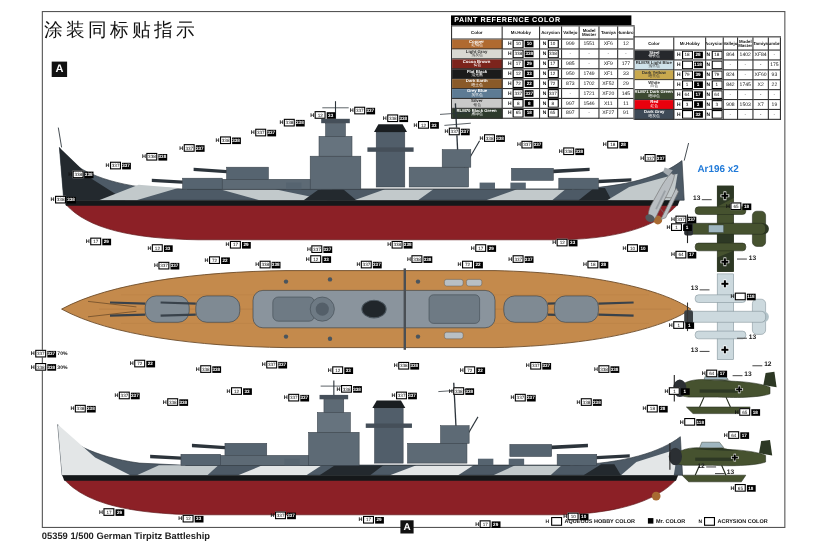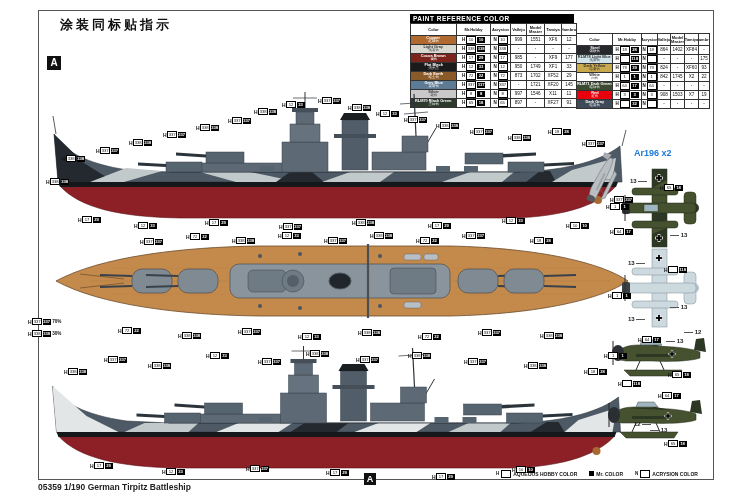--- a/index.html
+++ b/index.html
@@ -1,21 +1,21 @@
 <!DOCTYPE html>
 <html><head>
 <meta charset="utf-8">
 <style>
   html,body{margin:0;padding:0;background:#fff;}
   #page{position:relative;width:750px;height:500px;background:#fff;overflow:hidden;
         font-family:"Liberation Sans",sans-serif;color:#111;}
   
   #frame{position:absolute;left:38px;top:10px;width:674px;height:468px;border:1px solid #555;}
   
-  #title-cn{position:absolute;left:60px;top:16px;font-size:13px;font-weight:bold;letter-spacing:3px;}
+  #title-cn{position:absolute;left:40px;top:16px;font-size:17px;font-weight:normal;letter-spacing:3px;}
   #title-en{position:absolute;left:48px;top:33px;font-size:12px;font-weight:bold;}
   .a-badge{position:absolute;background:#111;color:#fff;font-weight:bold;text-align:center;}
   #badge-top{left:47px;top:56px;width:14px;height:14px;font-size:10px;line-height:14px;}
   #badge-bottom{left:364px;top:473px;width:12px;height:12px;font-size:9px;line-height:12px;}
   #caption{position:absolute;left:38px;top:482px;font-size:8.5px;font-weight:bold;color:#222;}
   
   #ptable-bar{position:absolute;left:410px;top:14px;width:164px;height:9px;background:#000;color:#fff;
               font-size:6.5px;font-weight:bold;line-height:9px;padding-left:3px;box-sizing:border-box;letter-spacing:.5px;}
   .ptable{position:absolute;border-left:.5px solid #333;border-top:.5px solid #333;background:#fff;}
   #ptable-left{left:410px;top:23px;width:166px;}
@@ -54,21 +54,21 @@
 </head>
 <body>
 
 <div id="page" style="--accent_blue: #1f79d8; --hull_gray: #4d5a66; --camo_light: #c2c9cb; --camo_dark: #23292e; --hull_red: #8c2026; --boot_black: #15181a; --deck_tan: #c48a4c; --structure_gray: #8a949d; --aircraft_green: #46522f; --aircraft_green_dark: #2d3824; --aircraft_underside: #ccd9de;">
 
   <div id="frame"></div>
 
   <div id="title-cn">涂装同标贴指示</div>
   <div id="badge-top" class="a-badge">A</div>
   <div id="badge-bottom" class="a-badge">A</div>
-  <div id="caption">05359 1/190 German Tirpitz Battleship</div>
+  <div id="caption">05359 1/500 German Tirpitz Battleship</div>
 
   <div id="ptable-bar">PAINT REFERENCE COLOR</div>
   <div id="ptable-left" class="ptable">
       <div class="phead">
         <span class="pcell" style="width: 46px;">
           <span>Color</span>
         </span>
         <span class="pcell" style="width: 34px;">
           <span>Mr.Hobby</span>
         </span>

